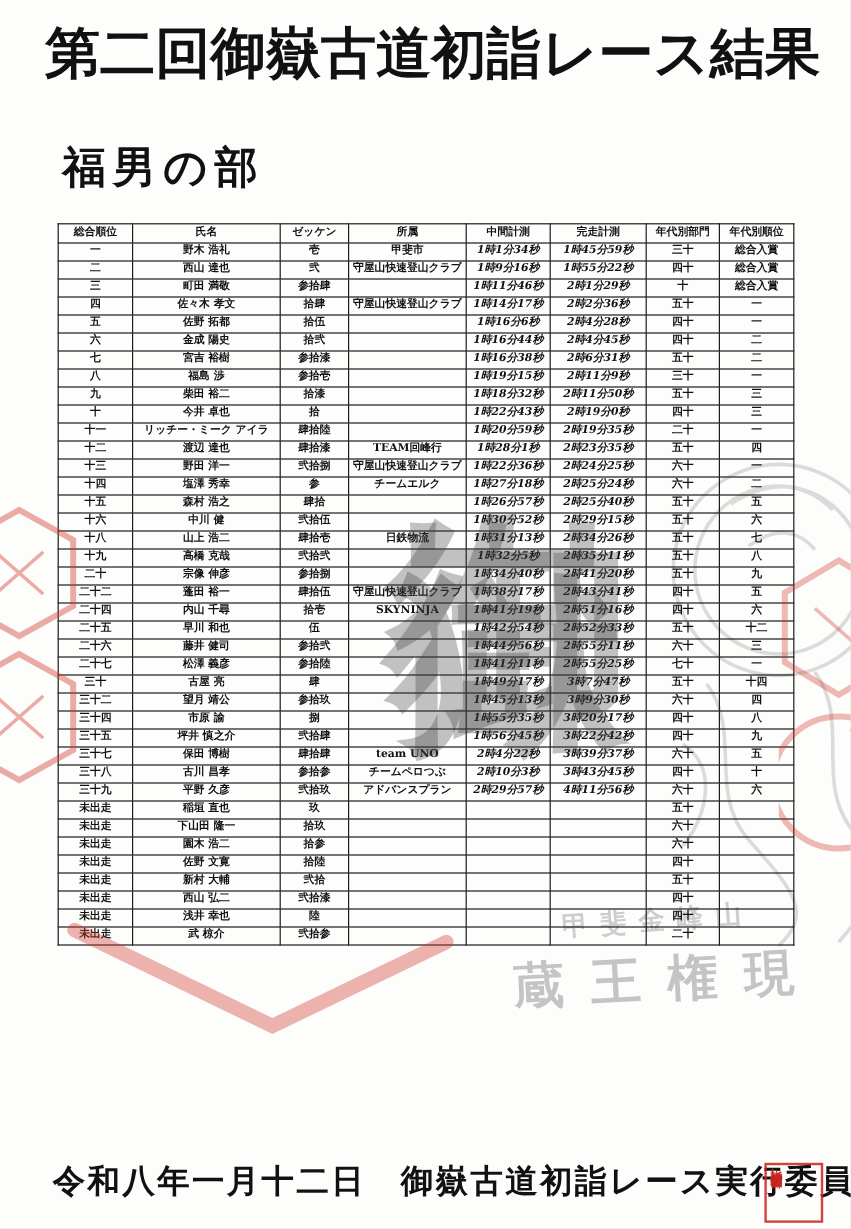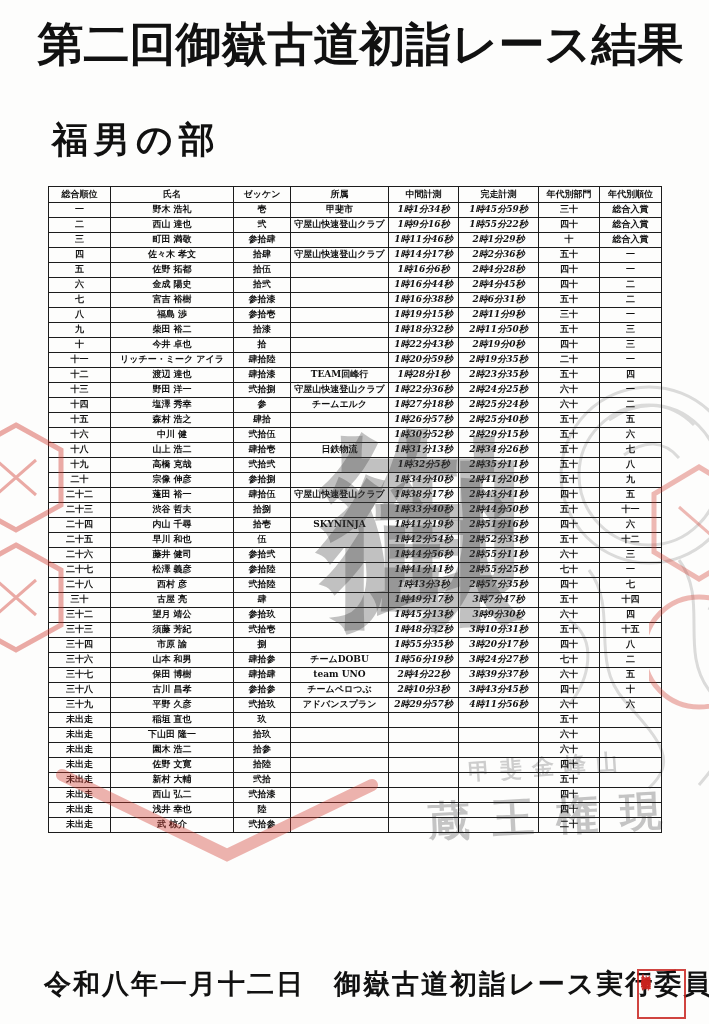--- a/index.html
+++ b/index.html
@@ -370,30 +370,20 @@
           <td class="c0">二十二</td>
           <td class="c1">蓬田 裕一</td>
           <td class="c2">肆拾伍</td>
           <td class="c3">守屋山快速登山クラブ</td>
           <td class="c4">1時38分17秒</td>
           <td class="c5">2時43分41秒</td>
           <td class="c6">四十</td>
           <td class="c7">五</td>
         </tr>
         <tr>
-          <td class="c0">二十三</td>
-          <td class="c1">渋谷 哲夫</td>
-          <td class="c2">拾捌</td>
-          <td class="c3"></td>
-          <td class="c4">1時33分40秒</td>
-          <td class="c5">2時44分50秒</td>
-          <td class="c6">五十</td>
-          <td class="c7">十一</td>
-        </tr>
-        <tr>
           <td class="c0">二十四</td>
           <td class="c1">内山 千尋</td>
           <td class="c2">拾壱</td>
           <td class="c3">SKYNINJA</td>
           <td class="c4">1時41分19秒</td>
           <td class="c5">2時51分16秒</td>
           <td class="c6">四十</td>
           <td class="c7">六</td>
         </tr>
         <tr>
@@ -420,78 +410,58 @@
           <td class="c0">二十七</td>
           <td class="c1">松澤 義彦</td>
           <td class="c2">参拾陸</td>
           <td class="c3"></td>
           <td class="c4">1時41分11秒</td>
           <td class="c5">2時55分25秒</td>
           <td class="c6">七十</td>
           <td class="c7">一</td>
         </tr>
         <tr>
-          <td class="c0">二十八</td>
-          <td class="c1">西村 彦</td>
-          <td class="c2">弐拾陸</td>
-          <td class="c3"></td>
-          <td class="c4">1時43分3秒</td>
-          <td class="c5">2時57分35秒</td>
-          <td class="c6">四十</td>
-          <td class="c7">七</td>
-        </tr>
-        <tr>
           <td class="c0">三十</td>
           <td class="c1">古屋 亮</td>
           <td class="c2">肆</td>
           <td class="c3"></td>
           <td class="c4">1時49分17秒</td>
           <td class="c5">3時7分47秒</td>
           <td class="c6">五十</td>
           <td class="c7">十四</td>
         </tr>
         <tr>
           <td class="c0">三十二</td>
           <td class="c1">望月 靖公</td>
           <td class="c2">参拾玖</td>
           <td class="c3"></td>
           <td class="c4">1時45分13秒</td>
           <td class="c5">3時9分30秒</td>
           <td class="c6">六十</td>
           <td class="c7">四</td>
         </tr>
         <tr>
-          <td class="c0">三十三</td>
-          <td class="c1">須藤 芳紀</td>
-          <td class="c2">弐拾壱</td>
-          <td class="c3"></td>
-          <td class="c4">1時48分32秒</td>
-          <td class="c5">3時10分31秒</td>
-          <td class="c6">五十</td>
-          <td class="c7">十五</td>
-        </tr>
-        <tr>
           <td class="c0">三十四</td>
           <td class="c1">市原 諭</td>
           <td class="c2">捌</td>
           <td class="c3"></td>
           <td class="c4">1時55分35秒</td>
           <td class="c5">3時20分17秒</td>
           <td class="c6">四十</td>
           <td class="c7">八</td>
         </tr>
         <tr>
-          <td class="c0">三十六</td>
-          <td class="c1">山本 和男</td>
-          <td class="c2">肆拾参</td>
-          <td class="c3">チームDOBU</td>
-          <td class="c4">1時56分19秒</td>
-          <td class="c5">3時24分27秒</td>
-          <td class="c6">七十</td>
-          <td class="c7">二</td>
+          <td class="c0">三十五</td>
+          <td class="c1">坪井 慎之介</td>
+          <td class="c2">弐拾肆</td>
+          <td class="c3"></td>
+          <td class="c4">1時56分45秒</td>
+          <td class="c5">3時22分42秒</td>
+          <td class="c6">四十</td>
+          <td class="c7">九</td>
         </tr>
         <tr>
           <td class="c0">三十七</td>
           <td class="c1">保田 博樹</td>
           <td class="c2">肆拾肆</td>
           <td class="c3">team UNO</td>
           <td class="c4">2時4分22秒</td>
           <td class="c5">3時39分37秒</td>
           <td class="c6">六十</td>
           <td class="c7">五</td>

